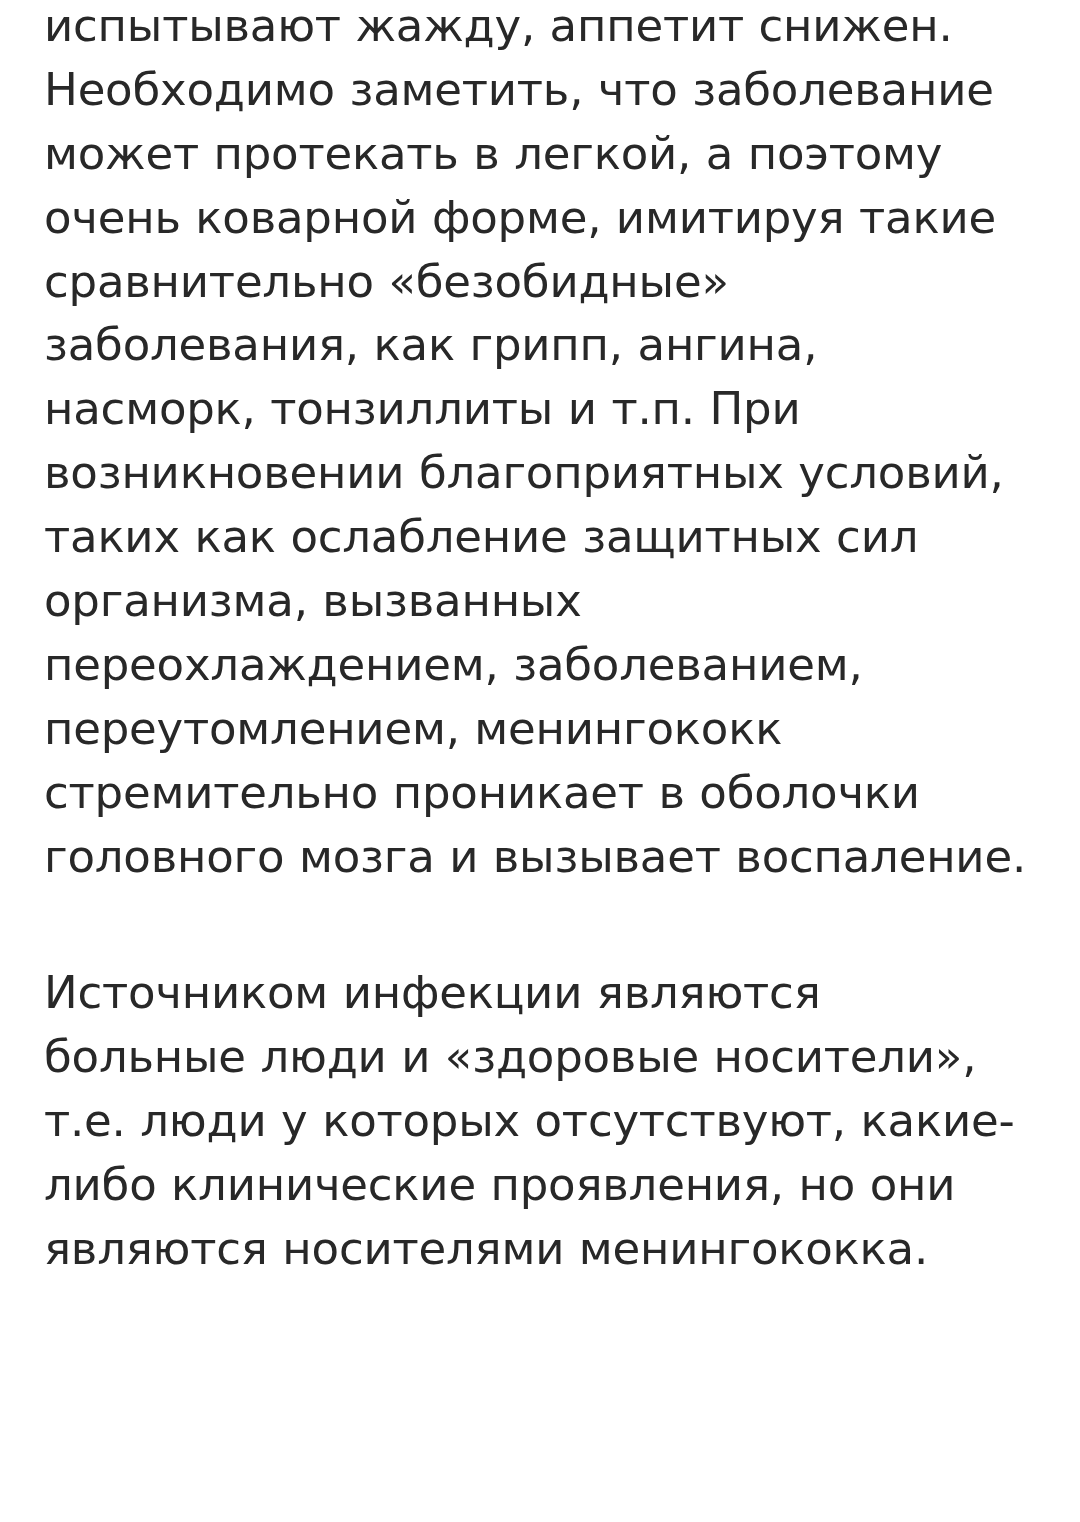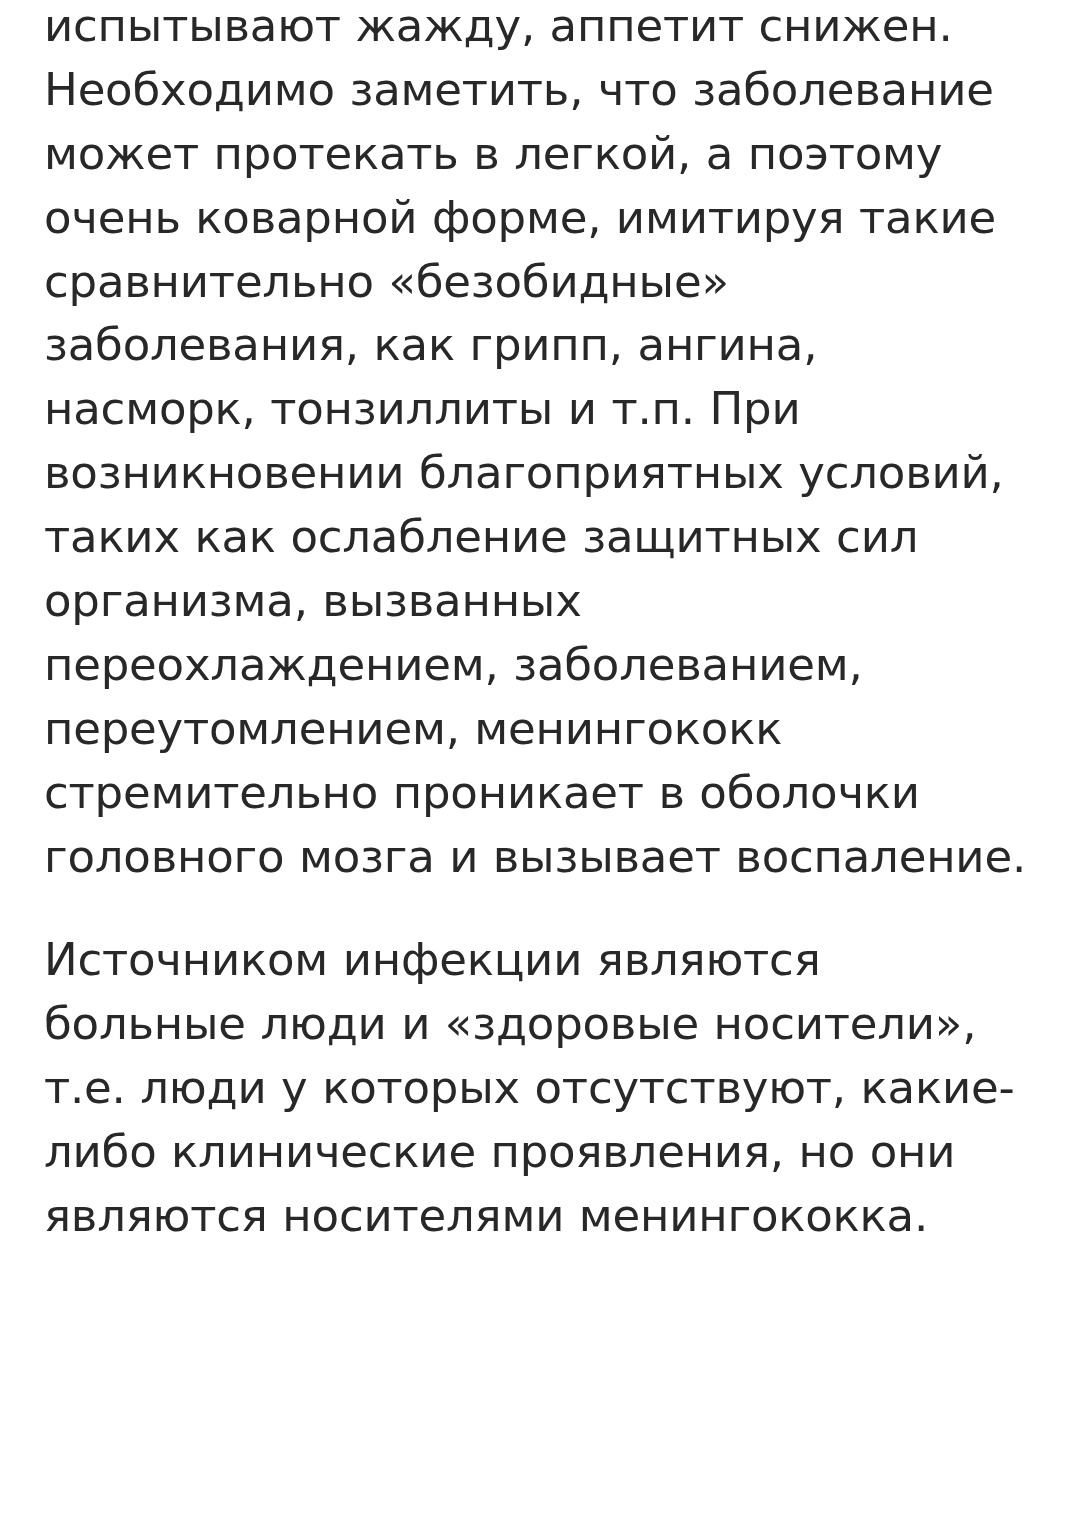--- a/index.html
+++ b/index.html
@@ -26,21 +26,21 @@
     letter-spacing: -0.2px;
     color: #282828;
     font-weight: 400;
     text-align: left;
     word-spacing: 0.5px;
   }
   .para.first {
     margin-top: -6px;
   }
   .para + .para {
-    margin-top: 40px;
+    margin-top: 73px;
   }
 </style>
 </head>
 <body>
 
 <div class="article">
   <p class="para first">испытывают жажду, аппетит снижен. Необходимо заметить, что заболевание может протекать в легкой, а поэтому очень коварной форме, имитируя такие сравнительно «безобидные» заболевания, как грипп, ангина, насморк, тонзиллиты и т.п. При возникновении благоприятных условий, таких как ослабление защитных сил организма, вызванных переохлаждением, заболеванием, переутомлением, менингококк стремительно проникает в оболочки головного мозга и вызывает воспаление.</p>
   <p class="para">Источником инфекции являются больные люди и «здоровые носители», т.е. люди у которых отсутствуют, какие-либо клинические проявления, но они являются носителями менингококка.</p>
 </div>
 

